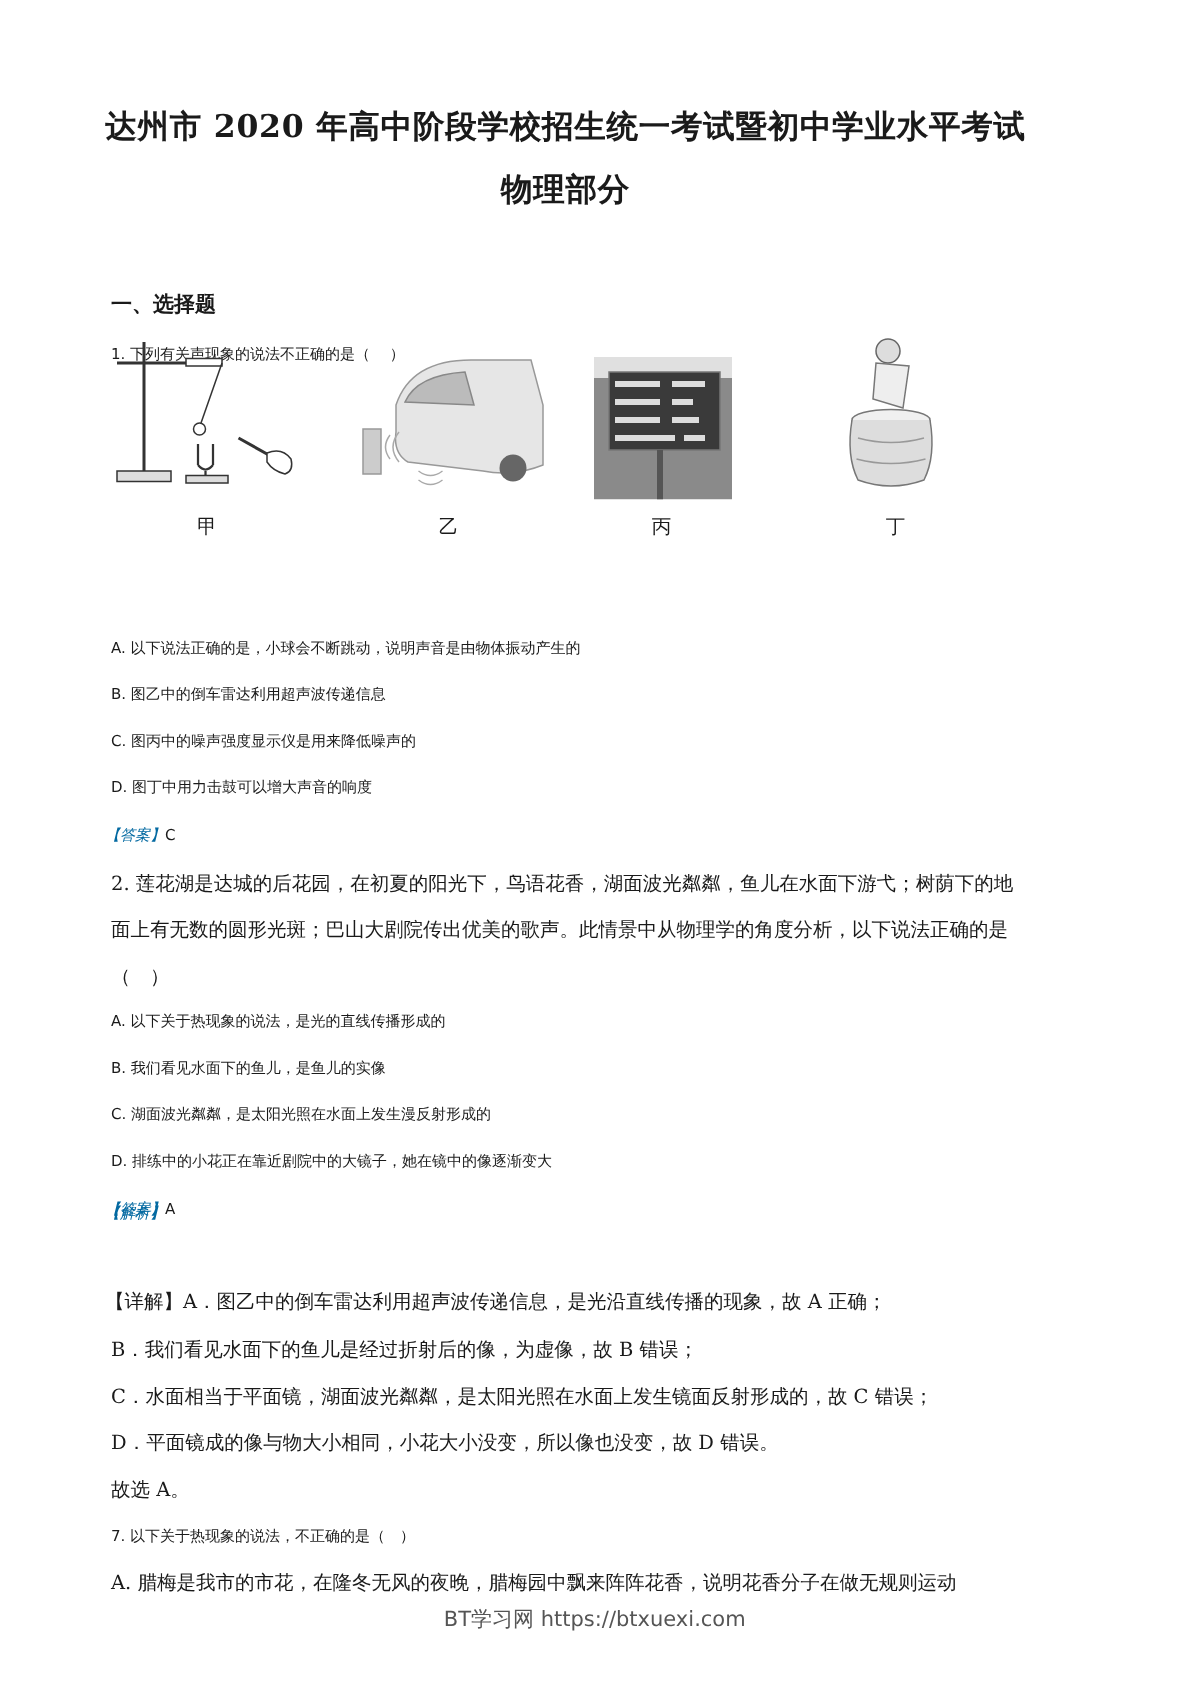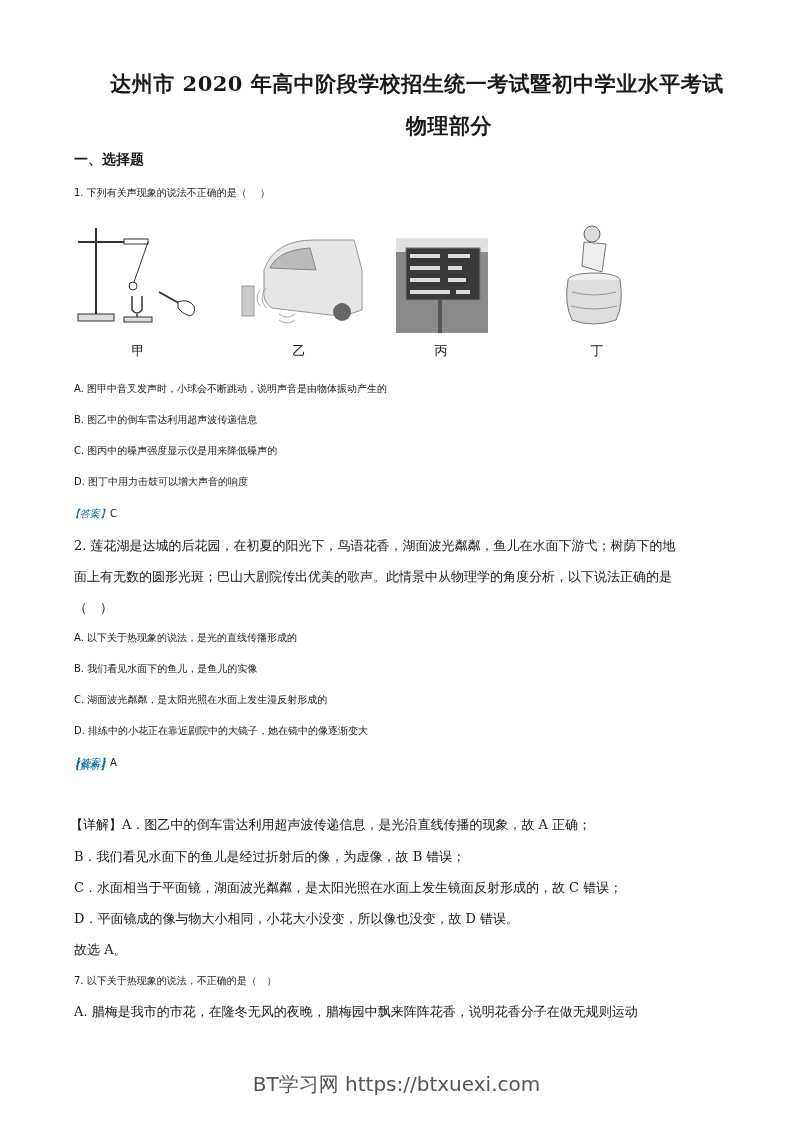--- a/index.html
+++ b/index.html
@@ -4,40 +4,41 @@
   <style>
     html, body { margin: 0; padding: 0; background: #ffffff; }
     body {
       width: 793px; height: 1122px; position: relative; overflow: hidden;
       font-family: "DejaVu Serif", "Liberation Serif", serif;
       color: #1a1a1a;
     }
     .title {
       position: absolute; left: 0; width: 754px; text-align: center;
       font-family: "DejaVu Serif", "Liberation Serif", serif;
-      font-weight: bold; font-size: 21px; letter-spacing: 0.5px; padding-left: 40px;
+      font-weight: bold; font-size: 21px; letter-spacing: 0.5px;
     }
     .t1 { top: 70px; }
-    .t2 { top: 112px; margin-left: 32px; }
+    .t2 { top: 112px; }
     .line {
       position: absolute; left: 74px; font-size: 13px; line-height: 16px;
       white-space: nowrap;
+      margin-top: 44px;
     }
     .sans { font-family: "DejaVu Sans", "Liberation Sans", sans-serif; font-size: 10px; }
     .section { font-weight: bold; font-size: 14px; left: 74px; }
     .tag { color: #0369a1; font-style: italic; }
     .figs { position: absolute; left: 74px; top: 220px; width: 560px; height: 145px; }
     .fig { position: absolute; top: 0; }
     .fig-label {
       position: absolute; top: 122px; font-family: "DejaVu Sans", sans-serif;
       font-size: 13px; width: 40px; text-align: center;
     }
     .footer {
       position: absolute; top: 1071px; left: 0; width: 793px; text-align: center;
-      font-family: "DejaVu Sans", "Liberation Sans", sans-serif; font-size: 20px; color: #555;
+      font-family: "DejaVu Sans", "Liberation Sans", sans-serif; font-size: 14px; color: #555;
     }
   </style>
 </head>
 <body>
 
 <div class="title t1">达州市 2020 年高中阶段学校招生统一考试暨初中学业水平考试</div>
 <div class="title t2">物理部分</div>
 
 <div class="line section" style="top:151px">一、选择题</div>
 
@@ -97,21 +98,21 @@
       <circle cx="30" cy="14" r="8" fill="#ddd" stroke="#666"></circle>
       <path d="M22 22 l-2 24 l20 6 l4 -28 z" fill="#eee" stroke="#777"></path>
       <ellipse cx="32" cy="60" rx="26" ry="7" fill="#f0f0f0" stroke="#777"></ellipse>
       <path d="M6 60 q-4 24 4 40 q22 8 44 0 q8 -16 4 -40" fill="#ddd" stroke="#777"></path>
       <path d="M10 72 q22 6 44 0 M9 86 q23 6 46 0" stroke="#999" fill="none"></path>
     </svg>
   </div>
   <div class="fig-label" style="left:503px">丁</div>
 </div>
 
-<div class="line sans" style="top:381px">A.  图甲中音叉发声时，小球会不断跳动，说明声音是由物体振动产生的</div>
+<div class="line sans" style="top:381px">A.  以下说法正确的是，小球会不断跳动，说明声音是由物体振动产生的</div>
 <div class="line sans" style="top:412px">B.  图乙中的倒车雷达利用超声波传递信息</div>
 <div class="line sans" style="top:443px">C.  图丙中的噪声强度显示仪是用来降低噪声的</div>
 <div class="line sans" style="top:474px">D.  图丁中用力击鼓可以增大声音的响度</div>
 <div class="line sans" style="top:506px; left:70px">
   <span class="tag">【答案】</span><span>C</span>
 </div>
 
 <div class="line" style="top:538px">2. 莲花湖是达城的后花园，在初夏的阳光下，鸟语花香，湖面波光粼粼，鱼儿在水面下游弋；树荫下的地</div>
 <div class="line" style="top:569px">面上有无数的圆形光斑；巴山大剧院传出优美的歌声。此情景中从物理学的角度分析，以下说法正确的是</div>
 <div class="line" style="top:600px">（　）</div>

